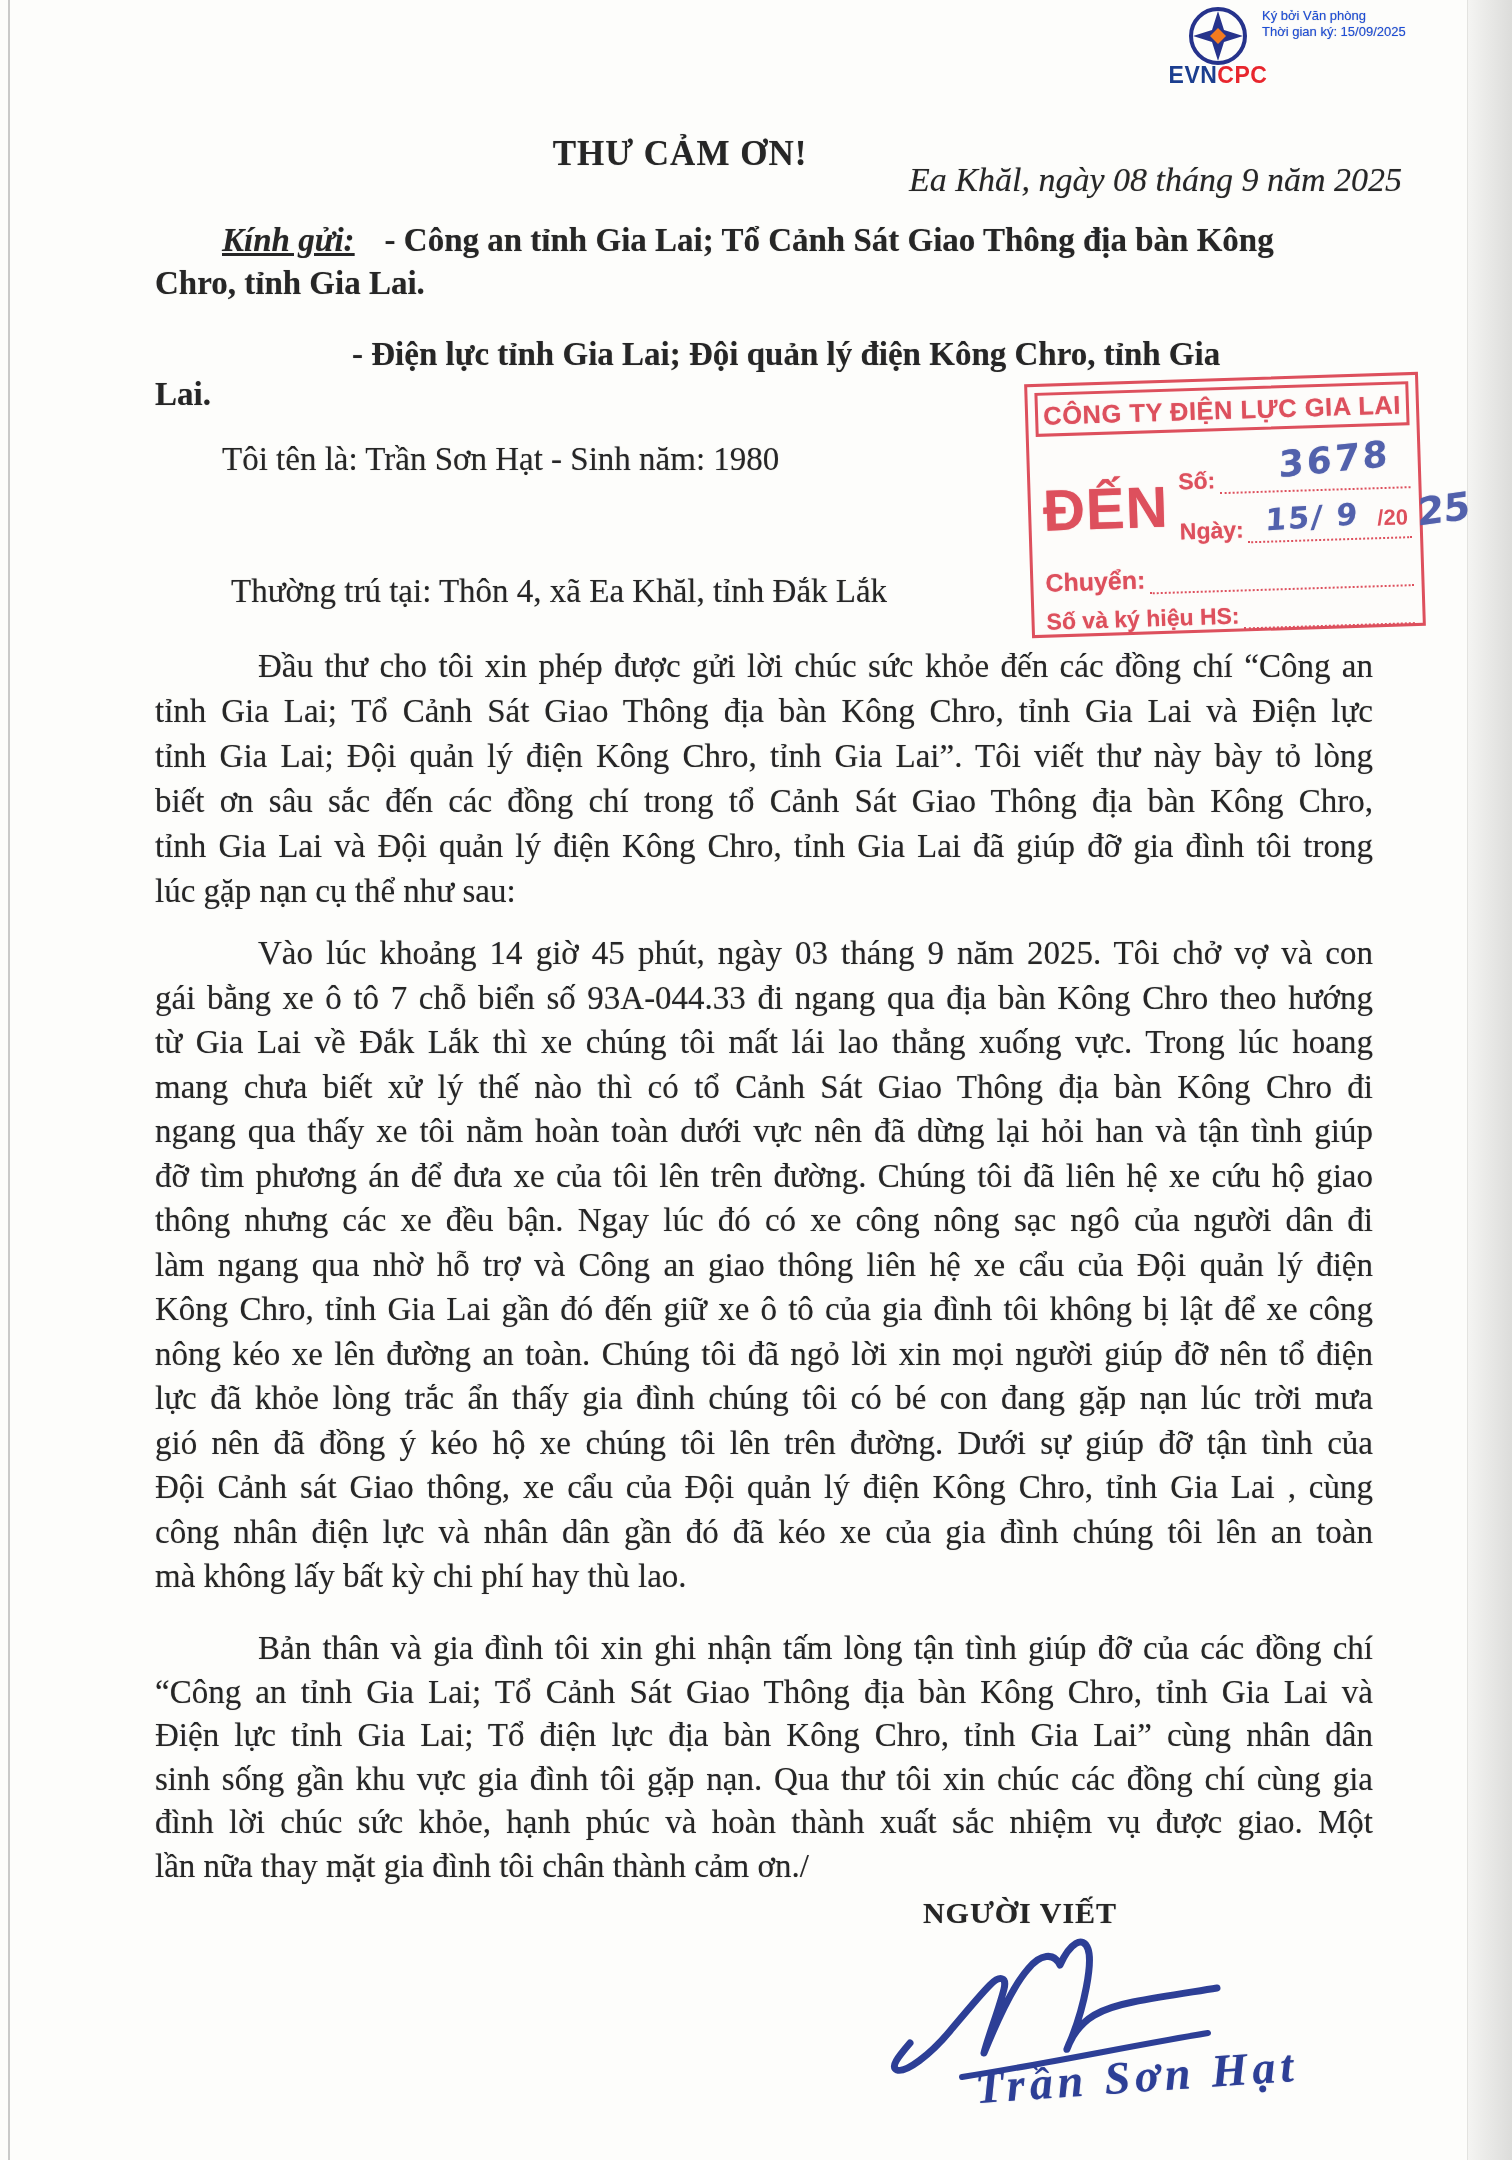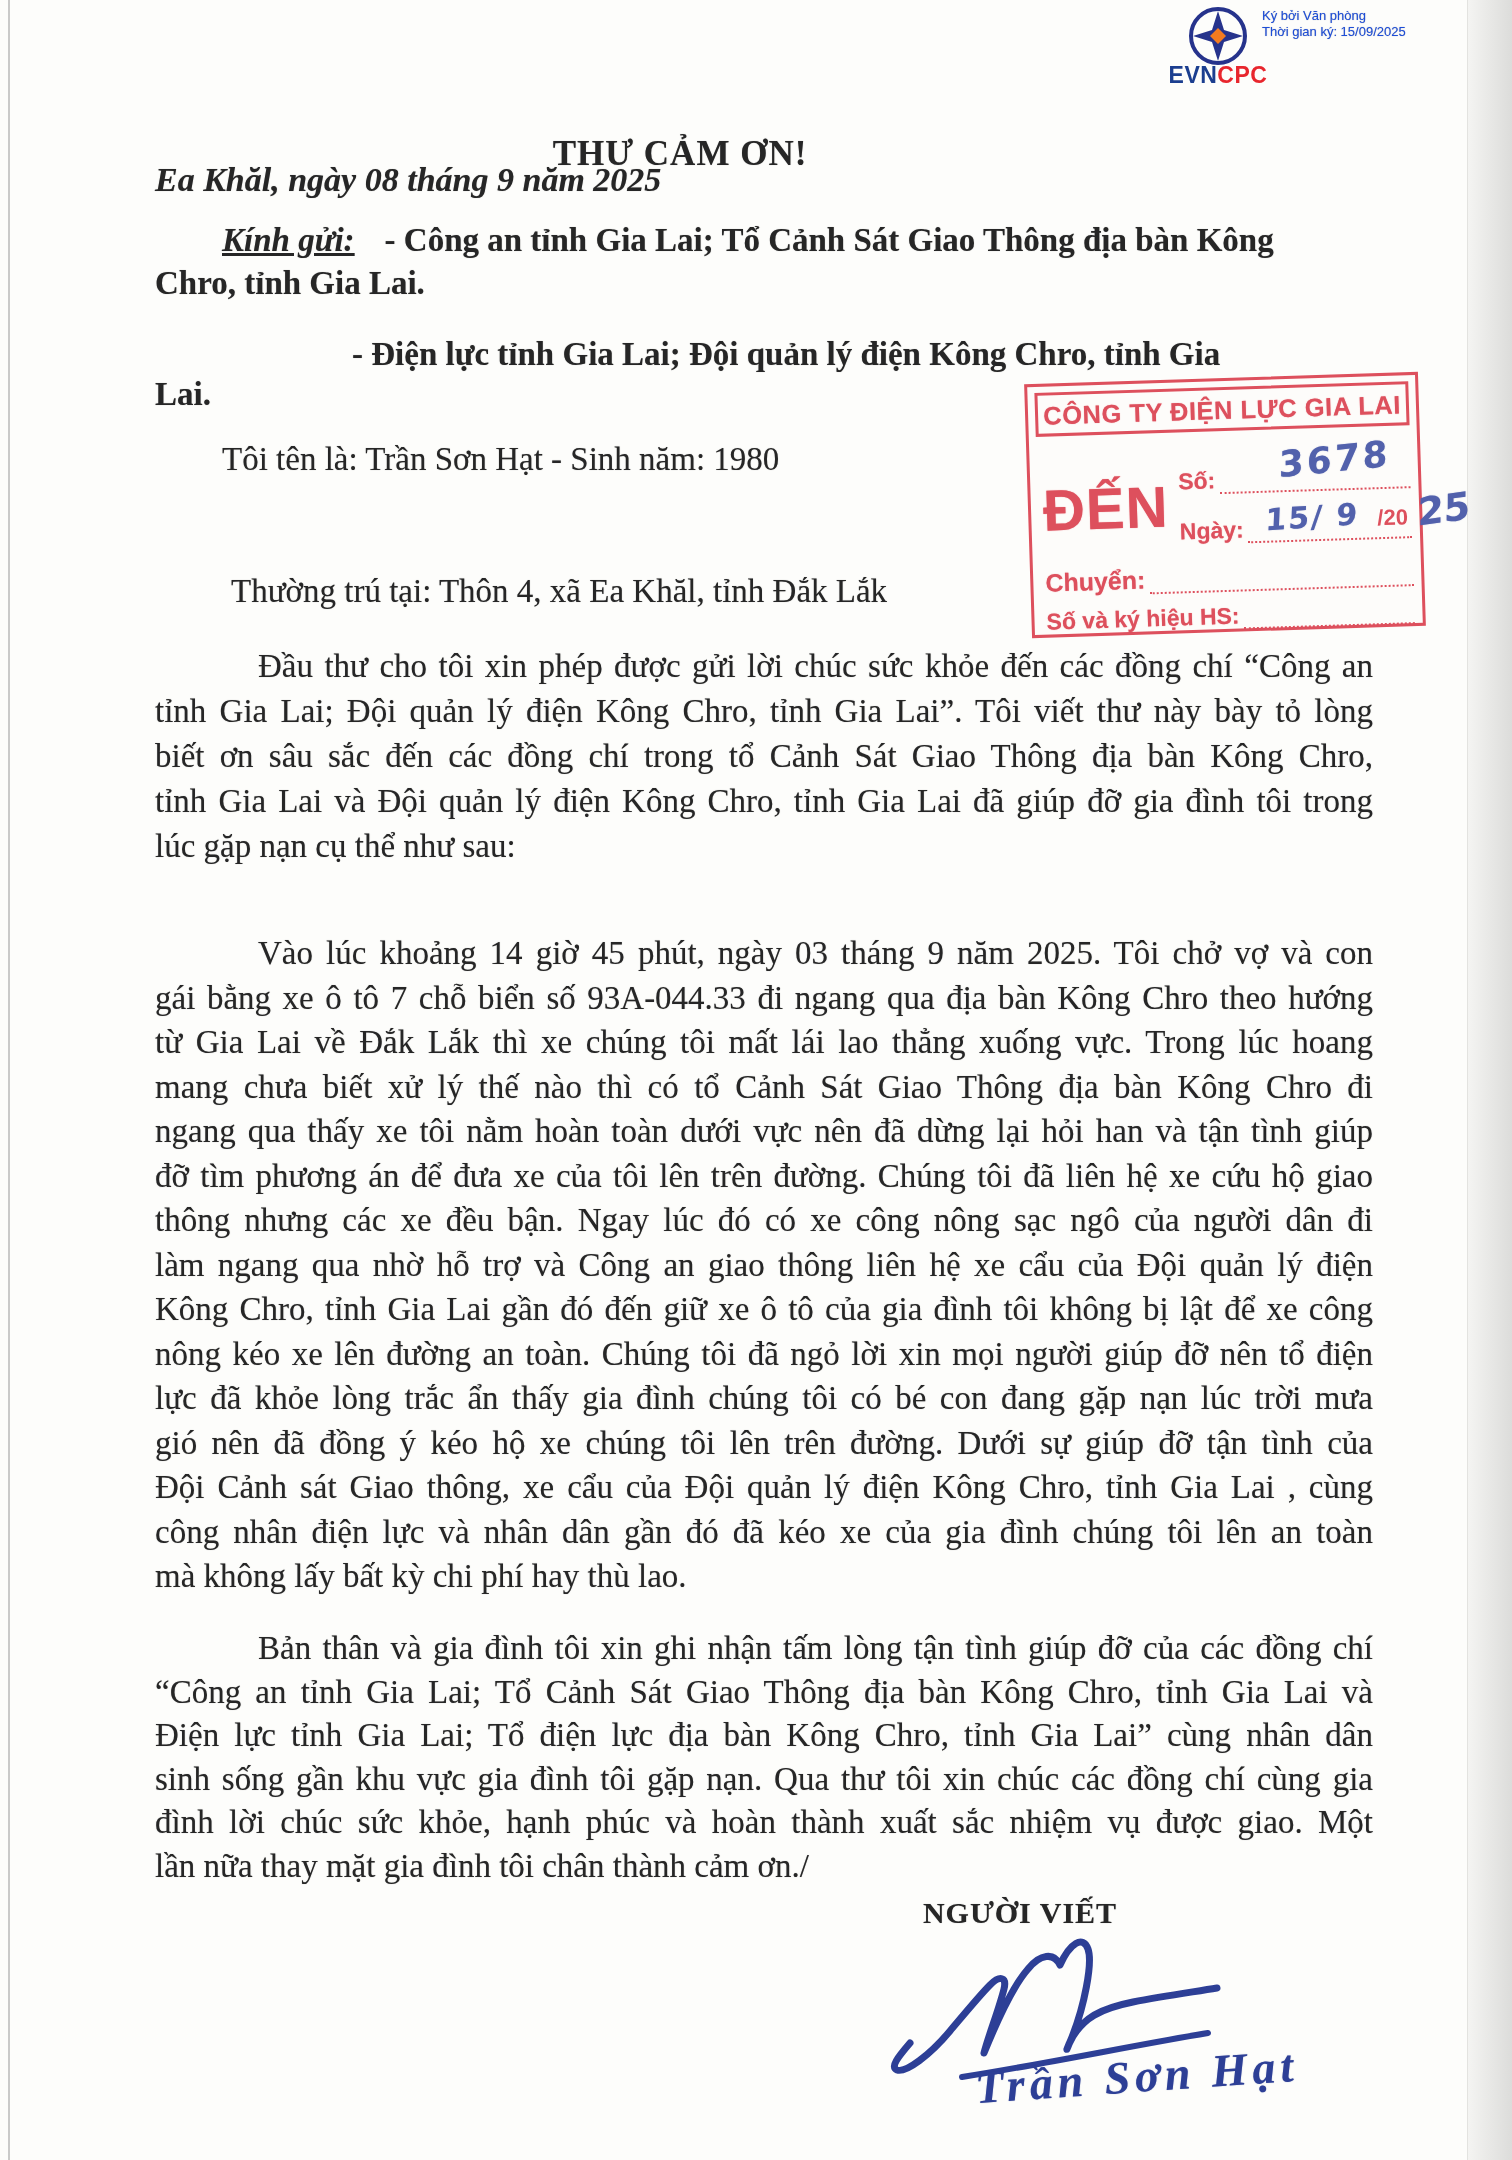--- a/index.html
+++ b/index.html
@@ -18,21 +18,21 @@
   
   .logo-wrap{position:absolute;left:1176px;top:4px;width:84px;height:92px;}
   .logo-text{position:absolute;left:1164px;top:62px;width:108px;text-align:center;
     font-family:"Liberation Sans","DejaVu Sans",sans-serif;font-weight:bold;font-size:23px;letter-spacing:.5px;}
   .esign{position:absolute;left:1262px;top:8px;width:250px;
     font-family:"Liberation Sans","DejaVu Sans",sans-serif;font-size:13px;line-height:16px;color:#1d4ed8;
     text-shadow:0 0 1px rgba(77,84,120,.5);}
 
   
   .title{left:480px;top:86px;width:400px;text-align:center;font-size:35px;font-weight:bold;letter-spacing:1px;margin-top:48px;}
-  .dateline{left:155px;top:161px;width:1247px;text-align:left;font-size:34px;font-style:italic;font-weight:bold;}
+  .dateline{left:155px;top:161px;width:1247px;text-align:right;font-size:34px;font-style:italic;}
   .kg{font-size:33px;font-weight:bold;white-space:nowrap;}
   .kg-label{font-style:italic;text-decoration:underline;}
   .kg-gap{display:inline-block;width:30px;}
   .info{font-size:33px;white-space:nowrap;}
 
   .para{position:absolute;left:155px;width:1218px;font-size:33px;}
   .bl{text-align:justify;text-align-last:justify;text-shadow:0 0 1px rgba(70,70,70,.45);}
   .bl.first{padding-left:103px;}
   .bl.end{text-align-last:left;}
   #para1 .bl{line-height:45px;}
@@ -103,20 +103,21 @@
   <div class="txt kg" style="left:222px;top:222px;"><span class="kg-label">Kính gửi:</span><span class="kg-gap"></span><span>- Công an tỉnh Gia Lai; Tổ Cảnh Sát Giao Thông địa bàn Kông</span></div>
   <div class="txt kg" style="left:155px;top:265px;">Chro, tỉnh Gia Lai.</div>
   <div class="txt kg" style="left:352px;top:336px;">- Điện lực tỉnh Gia Lai; Đội quản lý điện Kông Chro, tỉnh Gia</div>
   <div class="txt kg" style="left:155px;top:376px;">Lai.</div>
 
   <div class="txt info" style="left:222px;top:441px;">Tôi tên là: Trần Sơn Hạt  - Sinh năm: 1980</div>
   <div class="txt info" style="left:231px;top:573px;text-align:center;">Thường trú tại: Thôn 4, xã Ea Khăl, tỉnh Đắk Lắk</div>
 
   <div class="para" id="para1" style="top:644px;">
     <div class="bl first">Đầu thư cho tôi xin phép được gửi lời chúc sức khỏe đến các đồng chí “Công an</div>
+    <div class="bl">tỉnh Gia Lai; Tổ Cảnh Sát Giao Thông địa bàn Kông Chro, tỉnh Gia Lai và Điện lực</div>
     <div class="bl">tỉnh Gia Lai; Đội quản lý điện Kông Chro, tỉnh Gia Lai”. Tôi viết thư này bày tỏ lòng</div>
     <div class="bl">biết ơn sâu sắc đến các đồng chí trong tổ Cảnh Sát Giao Thông địa bàn Kông Chro,</div>
     <div class="bl">tỉnh Gia Lai và Đội quản lý điện Kông Chro, tỉnh Gia Lai đã giúp đỡ gia đình tôi trong</div>
     <div class="bl end">lúc gặp nạn cụ thể như sau:</div>
   </div>
 
   <div class="para" id="para2" style="top:931px;">
     <div class="bl first">Vào lúc khoảng 14 giờ 45 phút, ngày 03 tháng 9 năm 2025. Tôi chở vợ và con</div>
     <div class="bl">gái bằng xe ô tô 7 chỗ biển số 93A-044.33 đi ngang qua địa bàn Kông Chro theo hướng</div>
     <div class="bl">từ Gia Lai về Đắk Lắk thì xe chúng tôi mất lái lao thẳng xuống vực. Trong lúc hoang</div>

